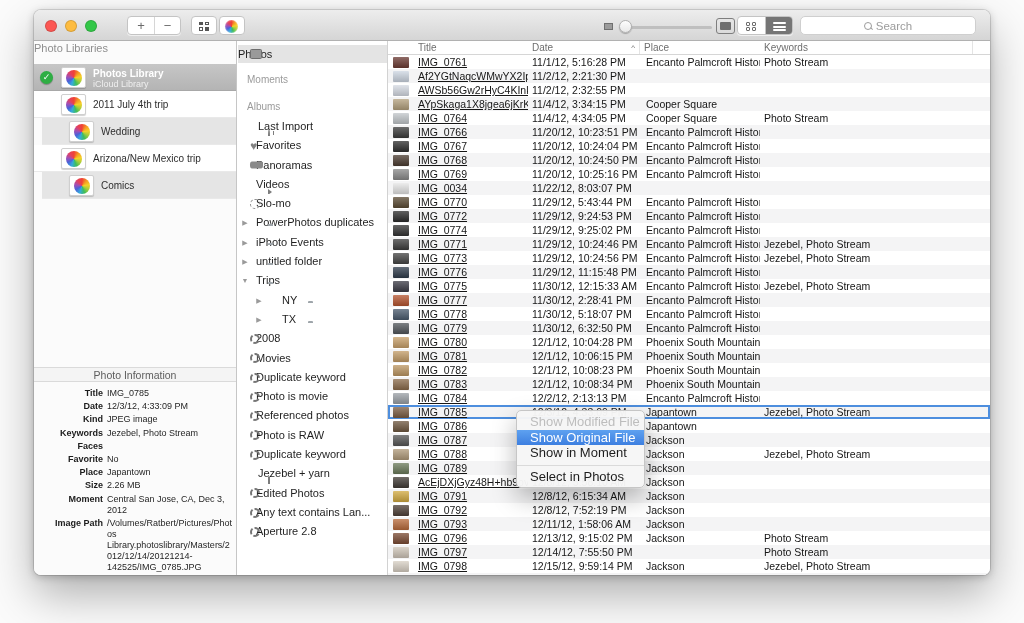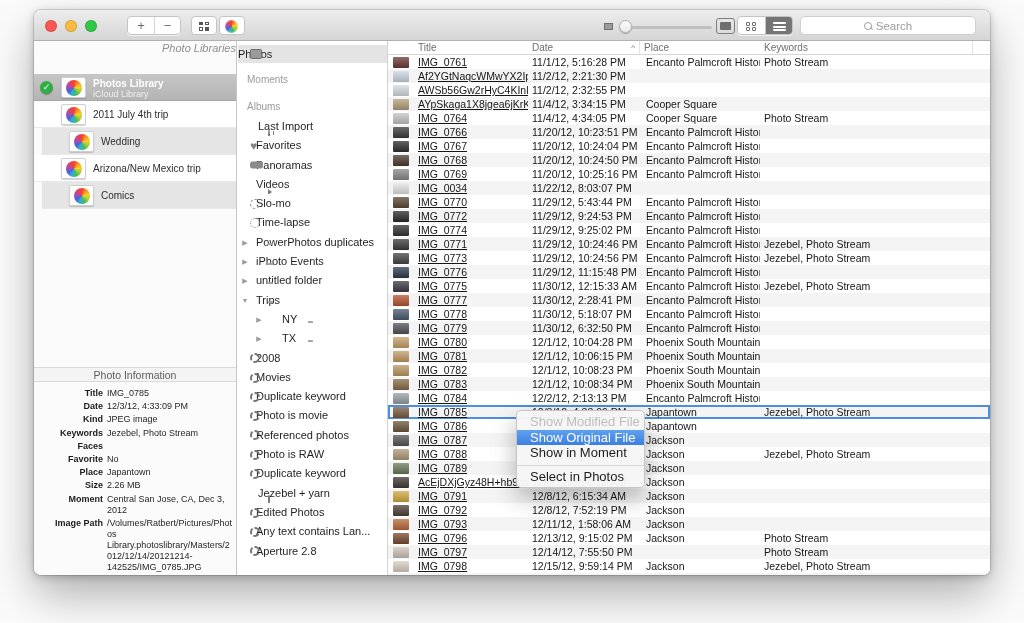--- a/index.html
+++ b/index.html
@@ -56,21 +56,21 @@
   .vlist i:nth-child(1){top:5px;} .vlist i:nth-child(2){top:8.5px;} .vlist i:nth-child(3){top:12px;}
   .search { position:absolute; left:766px; top:6px; width:176px; height:19px; background:#fff;
     border:1px solid #cfcfcf; border-radius:5px; color:#9c9c9c; font-size:11.5px;
     display:flex; align-items:center; justify-content:center; gap:4px; }
   .mag { width:8px; height:8px; position:relative; flex:0 0 auto; }
   .mag::before{ content:""; position:absolute; left:0; top:0; width:6px; height:6px; border:1.4px solid #9c9c9c; border-radius:50%; }
   .mag::after{ content:""; position:absolute; left:6px; top:6px; width:3px; height:1.4px; background:#9c9c9c; transform:rotate(45deg); }
 
   
   .sidebar { position:absolute; left:0; top:31px; width:203px; bottom:0; background:#fbfbfb; border-right:1px solid #c6c6c6; }
-  .sb-header { height:33px; line-height:15px; text-align:right; color:#8e8e8e; font-size:11px;font-style:italic; }
+  .sb-header { height:23px; line-height:15px; text-align:left; color:#8e8e8e; font-size:11px; }
   .lib-row { height:27px; position:relative; background:#fff; border-bottom:1px solid #e9e9e9; }
   .lib-row.alt { background:#e5e5e5;margin-left:8px; }
   .lib-row.selected { background:linear-gradient(#c6c6c6,#b4b4b4); border-bottom-color:#a8a8a8; }
   .lib-check { position:absolute; left:6px; top:7px; width:13px; height:13px; border-radius:50%;
     background:#2fae44; color:#fff; font-size:9px; line-height:13px; text-align:center; box-shadow:0 1px 1px rgba(0,0,0,.3); }
   .lib-icon { position:absolute; left:27px; top:3px; width:25px; height:21px; background:#fff;
     border:1px solid #cfcfcf; border-radius:2px; box-shadow:0 1px 1px rgba(0,0,0,.18); }
   .lib-icon .flw { position:absolute; left:4px; top:2px; width:16px; height:16px; border-radius:50%;
     background:conic-gradient(#ef4136,#f59a23,#f5d129,#a6ce3a,#3dbd5d,#35aadc,#4a62d8,#a14fb5,#e4405f,#ef4136); }
   .lib-title { position:absolute; left:59px; top:0; right:4px; height:27px; line-height:27px;
@@ -293,21 +293,20 @@
       <span>Photos</span>
     </div>
     <div class="al-section">Moments</div>
     <div class="al-section second">Albums</div>
     <div class="al-list" id="album-list">
         <div class="al-item"><span class="al-ico i-clock"></span><span>Last Import</span></div>
         <div class="al-item"><span class="al-ico i-heart">♥</span><span>Favorites</span></div>
         <div class="al-item"><span class="al-ico i-pano"></span><span>Panoramas</span></div>
         <div class="al-item"><span class="al-ico i-video"></span><span>Videos</span></div>
         <div class="al-item"><span class="al-ico i-slomo"></span><span>Slo-mo</span></div>
-        <div class="al-item"><span class="al-ico i-timelapse"></span><span>Time-lapse</span></div>
         <div class="al-item"><span class="disc">▶</span><span class="al-ico i-folder"></span><span>PowerPhotos duplicates</span></div>
         <div class="al-item"><span class="disc">▶</span><span class="al-ico i-folder"></span><span>iPhoto Events</span></div>
         <div class="al-item"><span class="disc">▶</span><span class="al-ico i-folder"></span><span>untitled folder</span></div>
         <div class="al-item"><span class="disc">▼</span><span class="al-ico i-folder"></span><span>Trips</span></div>
         <div class="al-item indent1"><span class="disc">▶</span><span class="al-ico i-folder"></span><span>NY</span></div>
         <div class="al-item indent1"><span class="disc">▶</span><span class="al-ico i-folder"></span><span>TX</span></div>
         <div class="al-item"><span class="al-ico i-smart"></span><span>2008</span></div>
         <div class="al-item"><span class="al-ico i-smart"></span><span>Movies</span></div>
         <div class="al-item"><span class="al-ico i-smart"></span><span>Duplicate keyword</span></div>
         <div class="al-item"><span class="al-ico i-smart"></span><span>Photo is movie</span></div>

